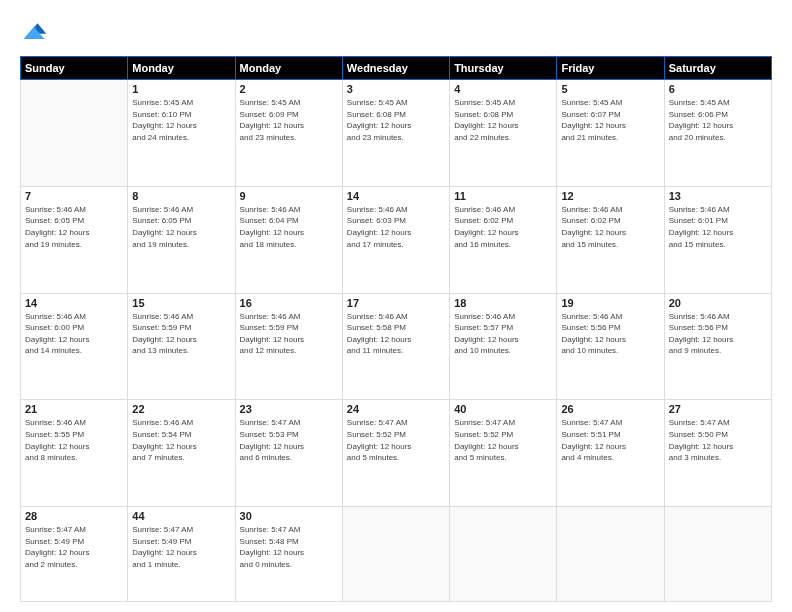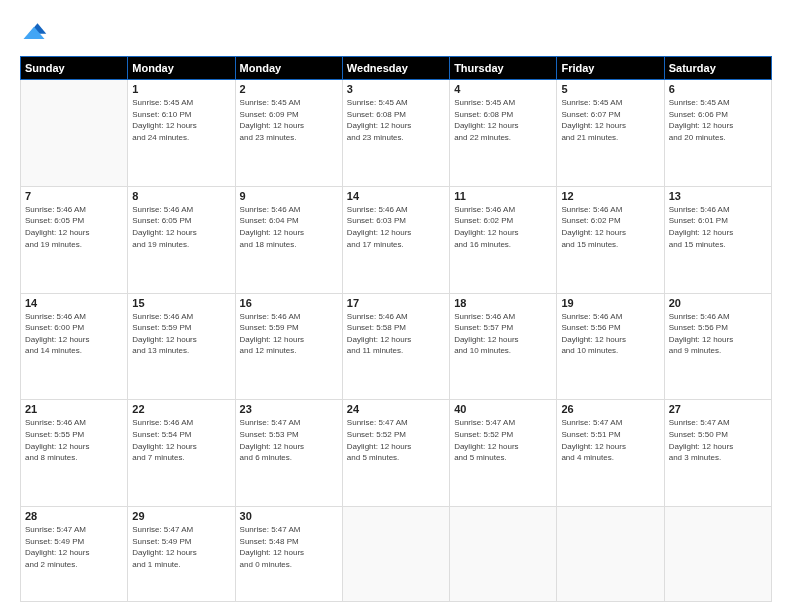--- a/index.html
+++ b/index.html
@@ -331,21 +331,21 @@
         </tr>
         <tr class="last-row">
           <td>
             <span class="day-num">28</span>
             <div class="day-info" style="white-space: pre-line;">Sunrise: 5:47 AM
 Sunset: 5:49 PM
 Daylight: 12 hours
 and 2 minutes.</div>
           </td>
           <td>
-            <span class="day-num">29</span>
+            <span class="day-num">44</span>
             <div class="day-info" style="white-space: pre-line;">Sunrise: 5:47 AM
 Sunset: 5:49 PM
 Daylight: 12 hours
 and 1 minute.</div>
           </td>
           <td>
             <span class="day-num">30</span>
             <div class="day-info" style="white-space: pre-line;">Sunrise: 5:47 AM
 Sunset: 5:48 PM
 Daylight: 12 hours

